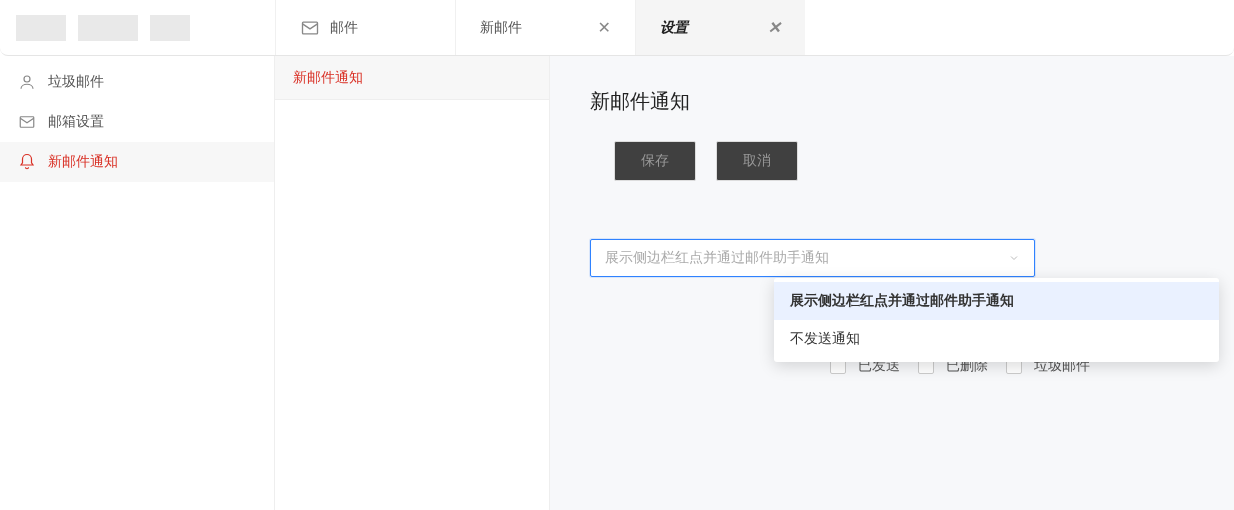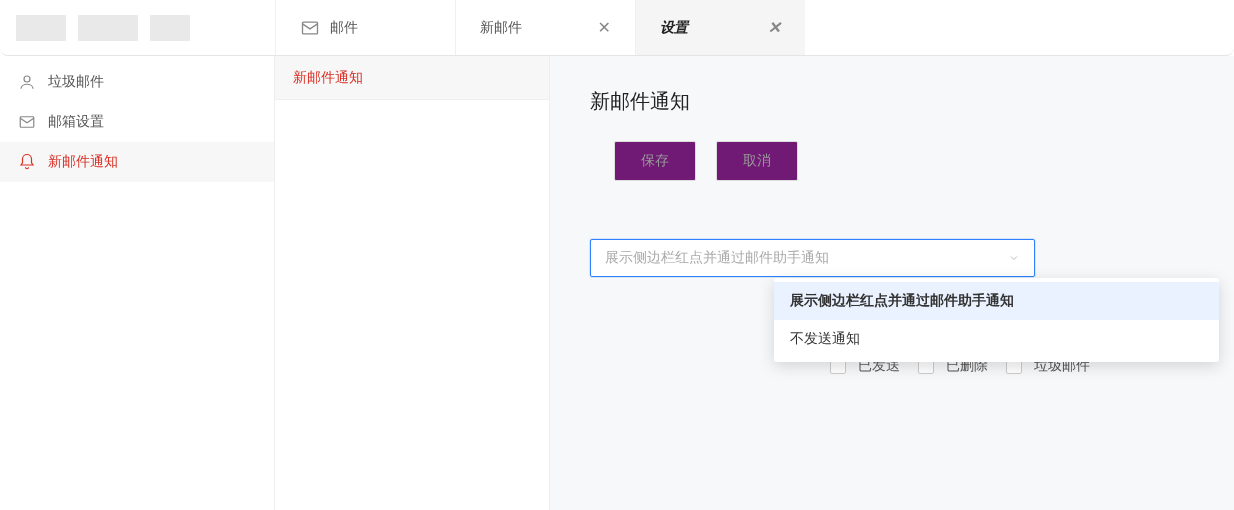--- a/index.html
+++ b/index.html
@@ -87,21 +87,21 @@
       position: relative;
     }
     .page-title {
       font-size: 20px;
       color: #222;
       margin-bottom: 26px;
     }
     .btn-row { display: flex; gap: 20px; margin-bottom: 58px; padding-left: 24px; }
     .btn {
       border: 1px solid #ddd;
-      background: #701a75;
+      background: #404040;
       color: #999;
       padding: 10px 26px;
       border-radius: 2px;
       font-size: 14px;
       cursor: pointer;
     }
     .form-row {
       display: flex;
       align-items: center;
       gap: 12px;

